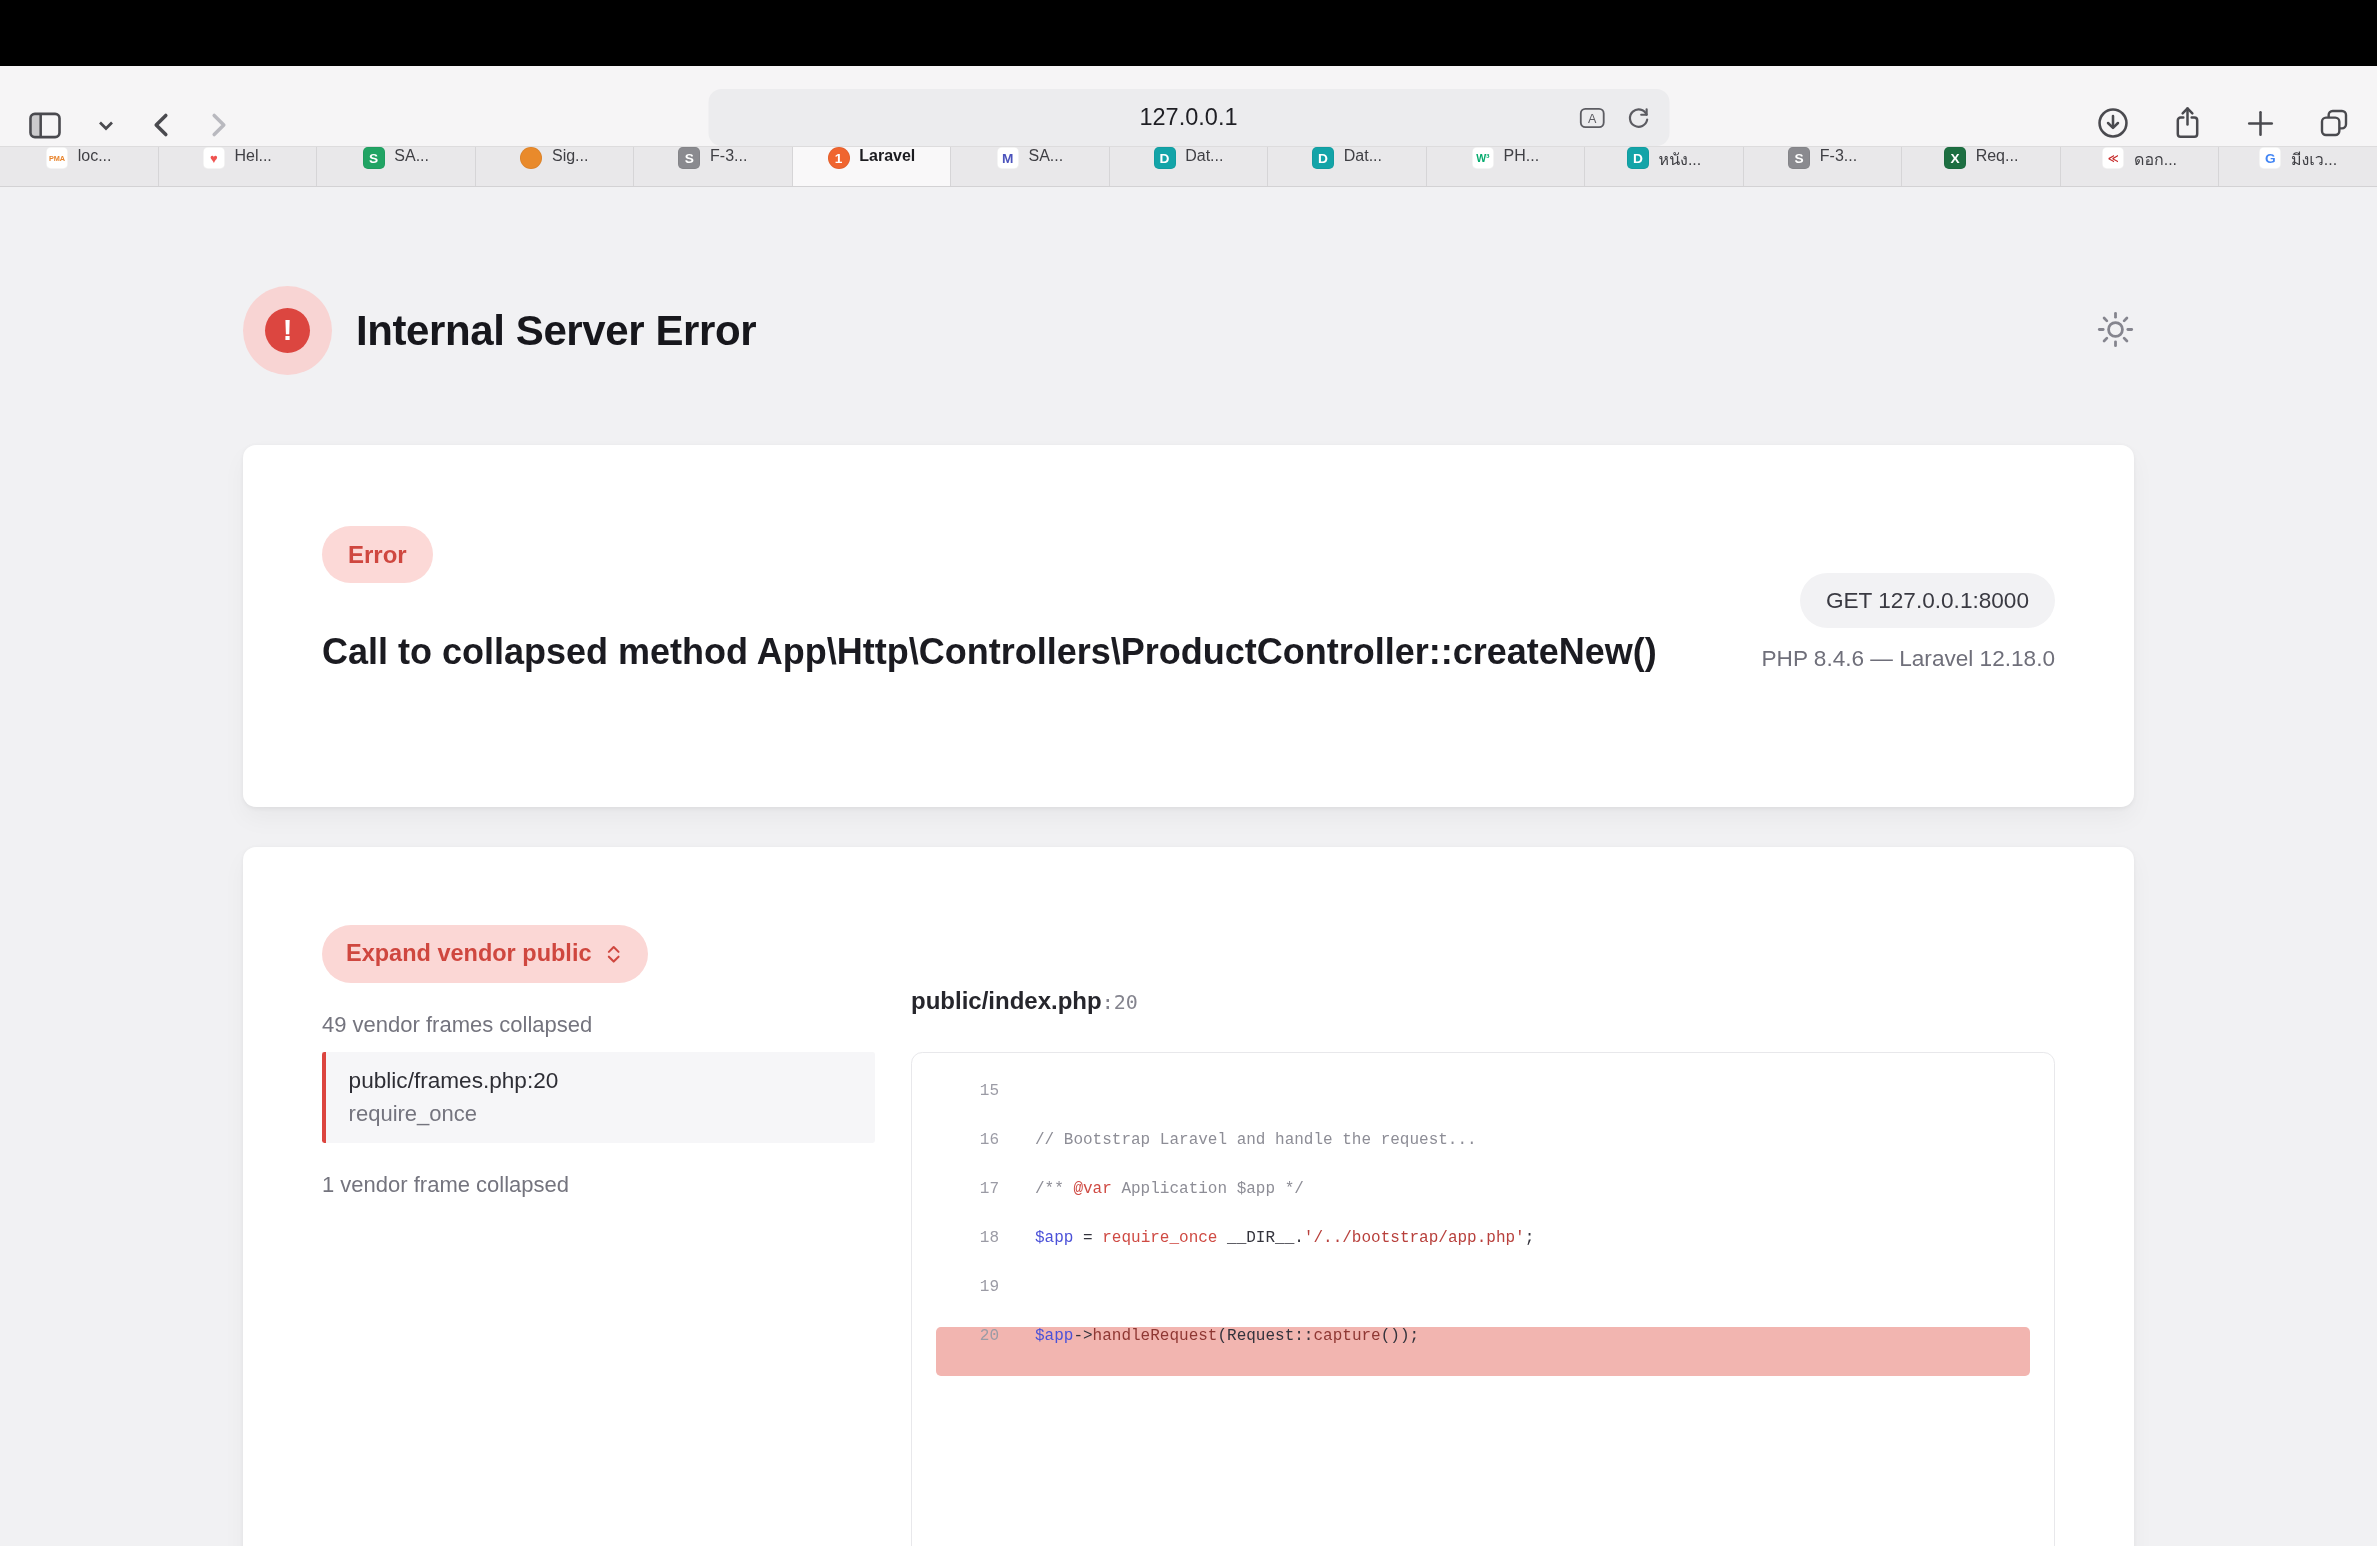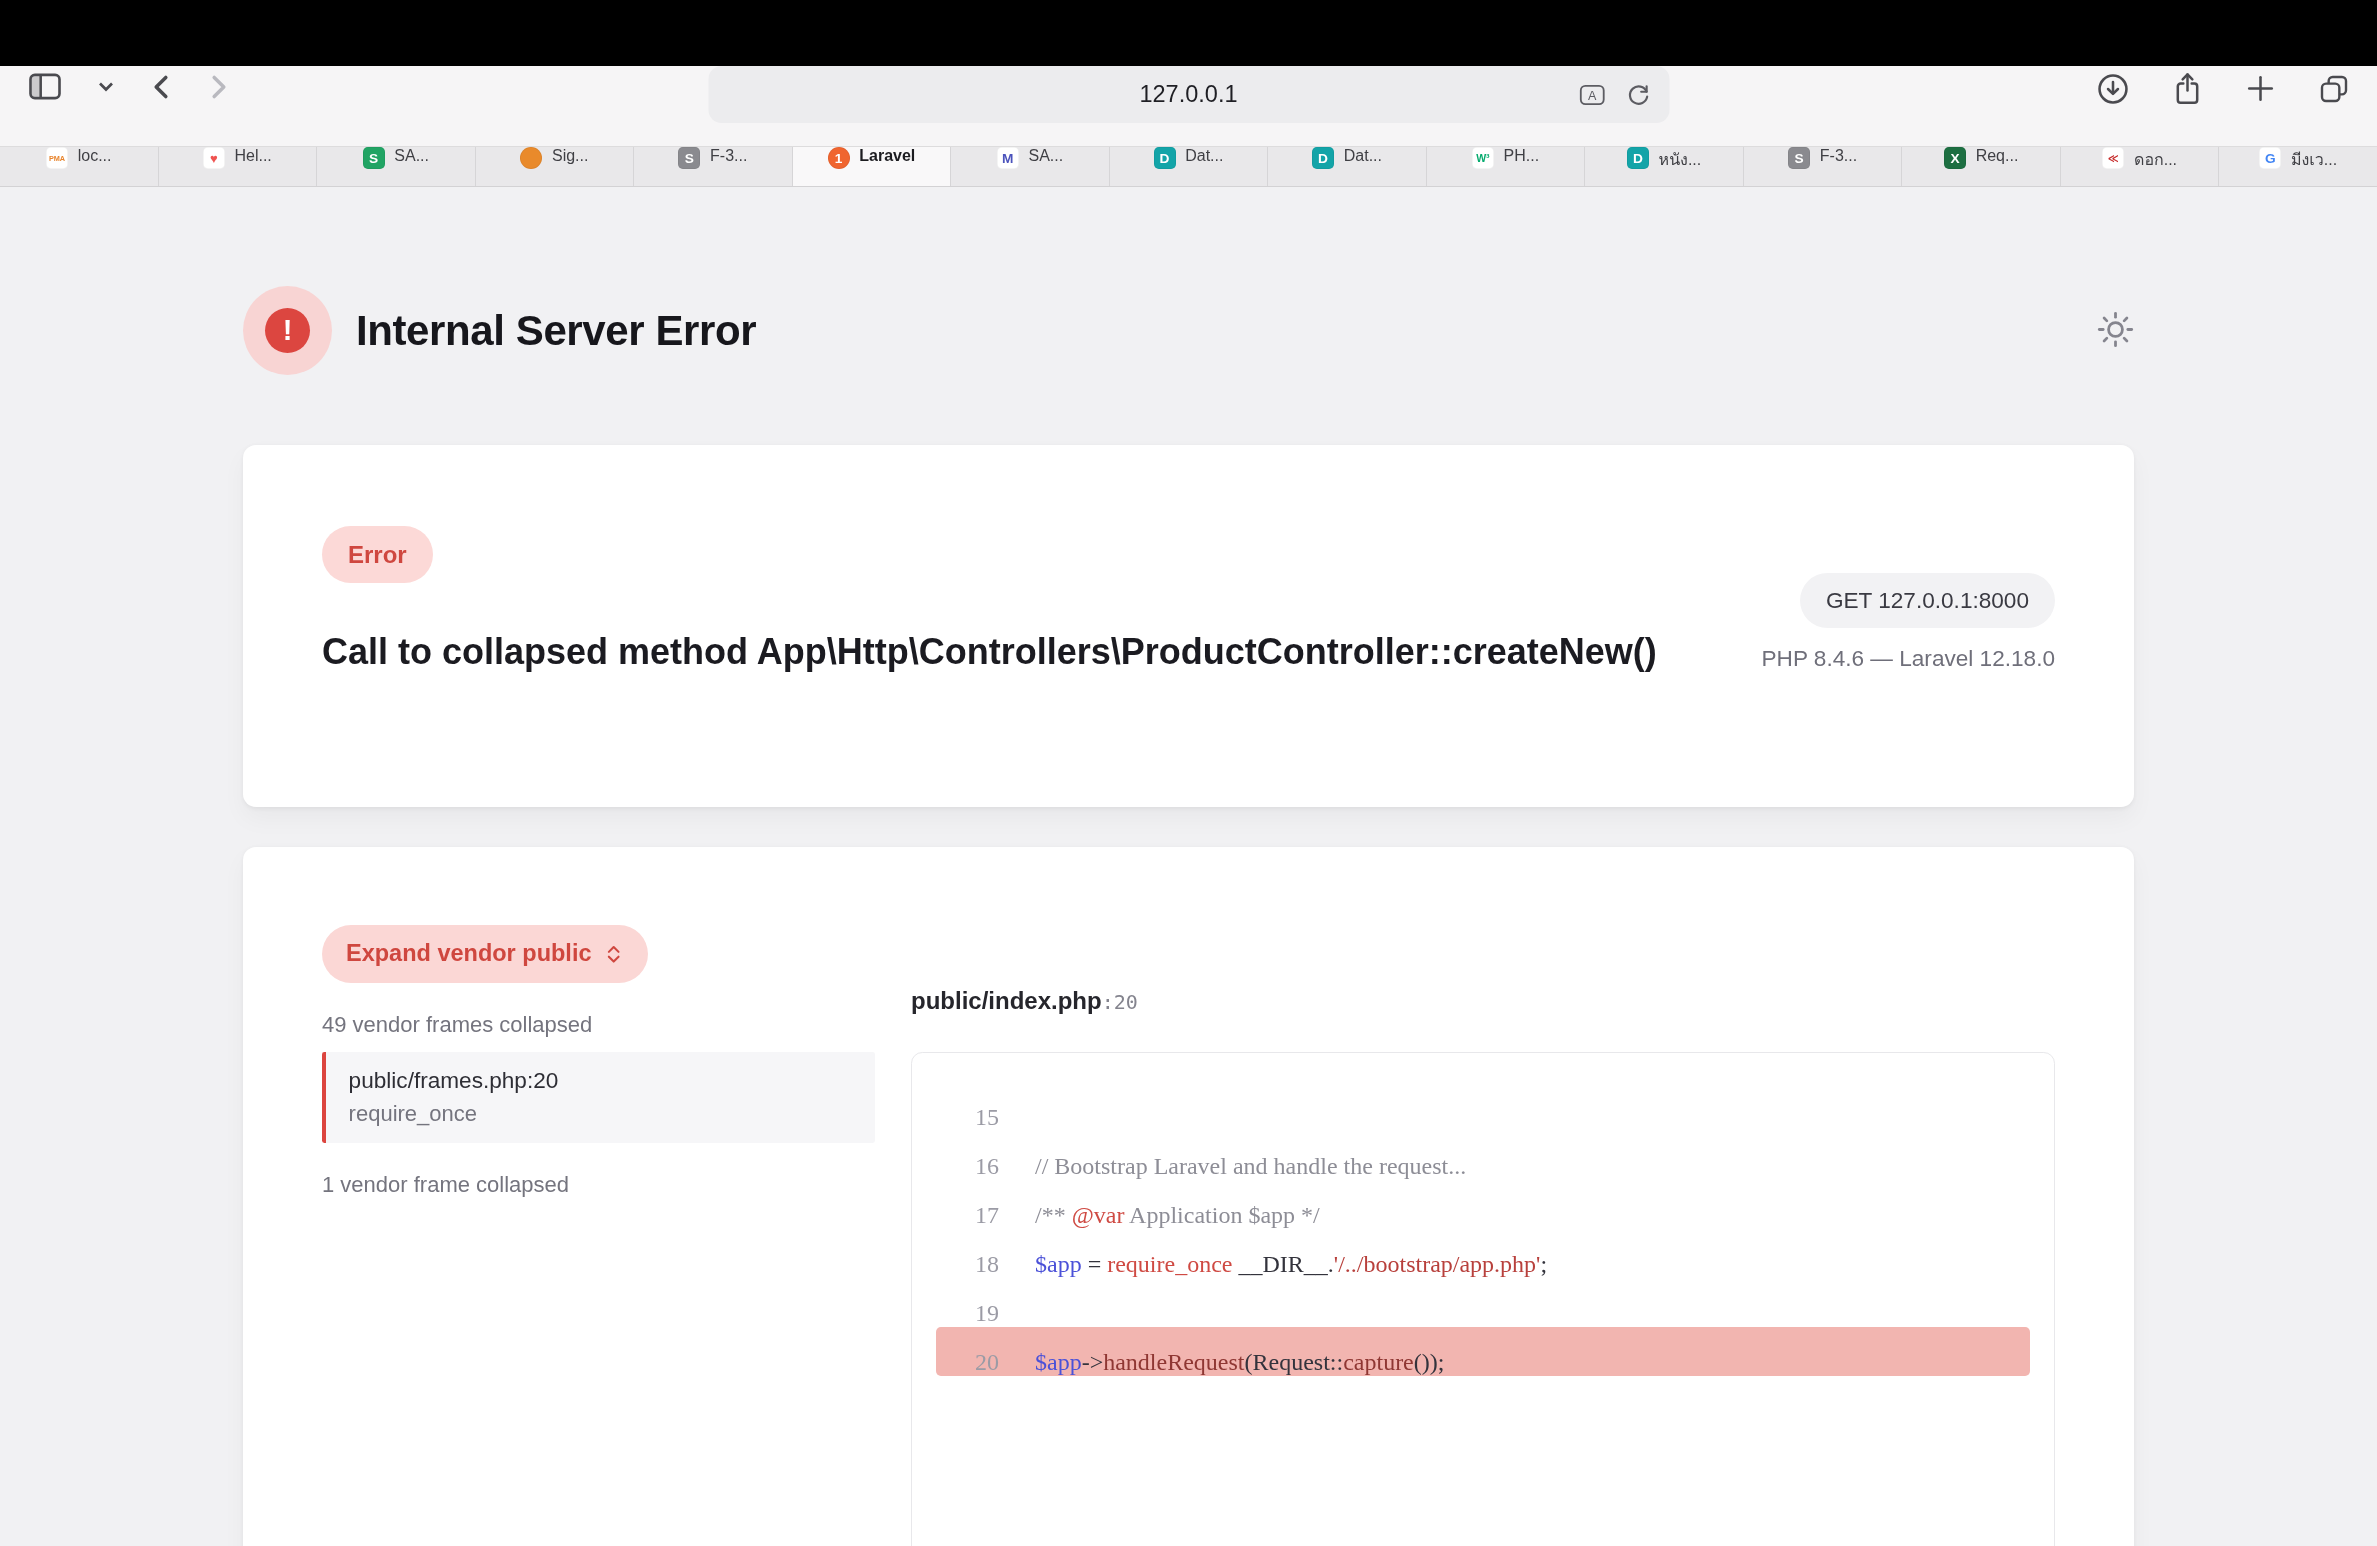--- a/index.html
+++ b/index.html
@@ -4,21 +4,21 @@
 <style>
   * { margin:0; padding:0; box-sizing:border-box; }
   html,body { width:2377px; height:1546px; overflow:hidden; }
   body { font-family:"Liberation Sans","DejaVu Sans",sans-serif; background:#f1f1f3; }
   .screen { position:relative; width:2377px; height:1546px; overflow:hidden; }
 
   
   .menubar { height:66px; background:#000; }
 
   
-  .toolbar { height:81px; background:#f6f5f6; display:flex; align-items:flex-start;
+  .toolbar { height:81px; background:#f6f5f6; display:flex; align-items:flex-end;
              padding:0 22.6px; border-bottom:0.8px solid #dddcdd; position:relative; }
   .tb-group { display:flex; align-items:center; gap:24px; }
   .tb-btn { display:flex; align-items:center; justify-content:center; background:none; border:none;
             cursor:pointer; padding:4.9px; }
   .tb-btn svg { display:block; }
   .icon-dark { stroke:#4a4a4f; }
   .icon-muted { stroke:#b9b9bf; }
   .urlfield { position:absolute; left:50%; transform:translateX(-50%); width:961px; height:57px;
               background:#ececee; border-radius:13px; display:flex; align-items:center; justify-content:center; }
   .url-text { font-size:23.5px; color:#1f1f24; }
@@ -71,22 +71,22 @@
                 border-radius:2.4px; cursor:pointer; }
   .frame-title { font-size:22.6px; color:#2e2e35; }
   .frame-sub { margin-top:6.5px; font-size:22px; color:#74747e; }
 
   .stack-right { margin-top:0; }
   .file-header { margin-top:62px; display:flex; align-items:baseline; }
   .file-name { font-size:24px; font-weight:bold; color:#26262c; }
   .file-line { font-family:"DejaVu Sans Mono",monospace; font-size:20px; color:#84848e; }
   .code-block { margin-top:37px; border:1.6px solid #e8e8eb; border-radius:11.3px; padding-top:29px;
                 height:890px; background:#fff; overflow:hidden; }
-  .code-row { display:flex; align-items:flex-end; height:49px; margin:0 24px;
-              font-family:Liberation Serif, serif; font-size:24px; }
+  .code-row { display:flex; align-items:flex-start; height:49px; margin:0 24px;
+              font-family:Liberation Mono, monospace; font-size:16px; }
   .code-row.highlight { background:#f2b5b0; border-radius:4.9px; }
   .ln { width:63px; text-align:right; color:#9b9ba5; flex:0 0 auto; }
   .cd { margin-left:36px; white-space:pre; color:#33333c; }
   .tok-plain { color:#33333c; }
   .tok-comment { color:#8d8d96; }
   .tok-keyword { color:#cf4a43; }
   .tok-string { color:#b8403c; }
   .tok-var { color:#4b51d8; }
   .tok-fn { color:#8f3733; }
 </style>

